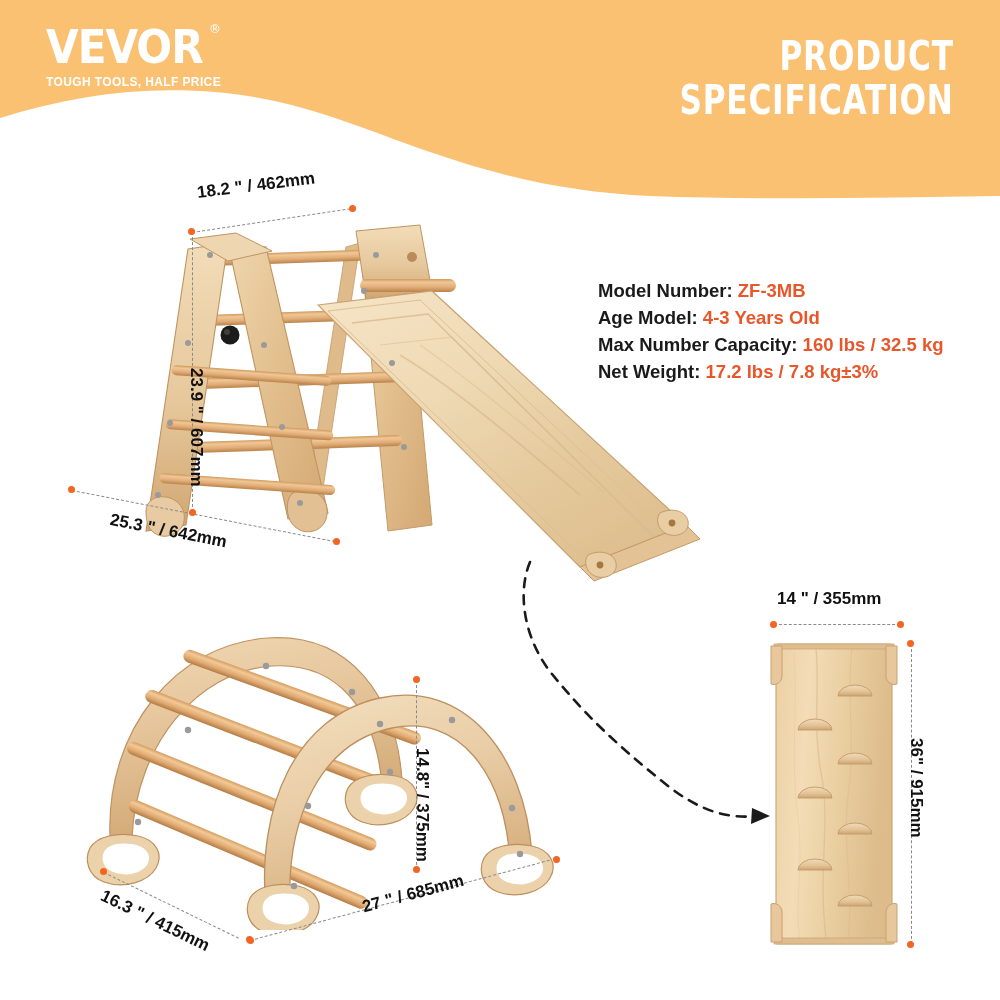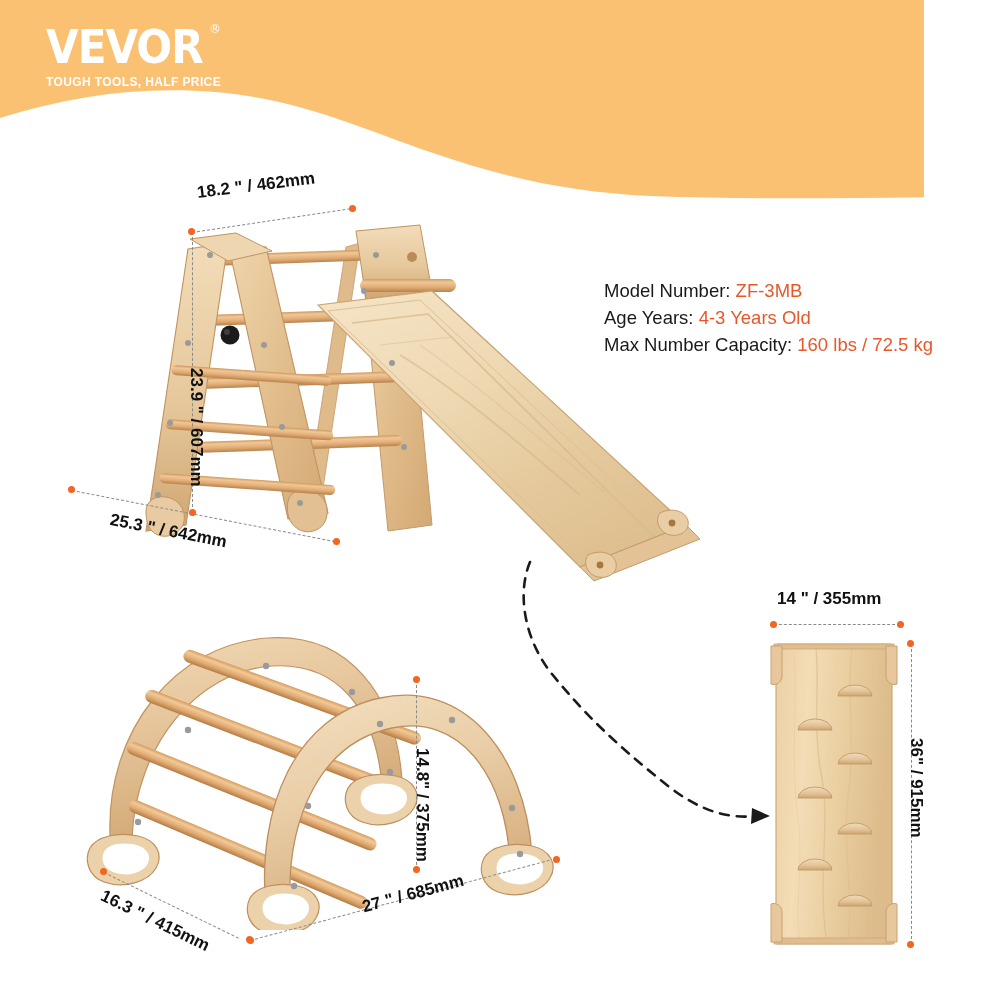--- a/index.html
+++ b/index.html
@@ -6,21 +6,21 @@
   body{
     width:1000px;height:1000px;
     background:#ffffff;
     font-family:"Liberation Sans", sans-serif;
     overflow:hidden;
     position:relative;
   }
   .page{position:relative;width:1000px;height:1000px;overflow:hidden;background:#fff;}
 
   
-  .header{position:absolute;left:0;top:0;width:924px;height:200px;overflow:hidden;}
+  .header{position:absolute;left:0;top:0;width:1000px;height:200px;overflow:hidden;}
   .header-bg{position:absolute;inset:0;background:#FBC173;}
   .header-wave{position:absolute;left:0;top:0;width:1000px;height:200px;}
 
   .logo-block{position:absolute;left:46px;top:24px;width:260px;}
   .logo-word{
     font-family:"DejaVu Sans", sans-serif;
     font-weight:bold;font-size:46px;line-height:46px;
     color:#ffffff;letter-spacing:-1px;
     font-stretch:condensed;
     transform:scaleX(1.02);transform-origin:left center;
@@ -43,24 +43,23 @@
     font-weight:bold;color:#ffffff;
     font-size:40px;line-height:44px;
     letter-spacing:1px;
     transform:scaleX(0.78);transform-origin:right center;
     white-space:nowrap;
   }
 
   
   .spec{position:absolute;left:598px;top:278px;width:390px;}
   .spec-row{
-    font-size:18.5px;line-height:26px;font-weight:normal;
+    font-size:18.5px;line-height:26px;font-weight:bold;
     color:#1a1a1a;white-space:nowrap;margin-bottom:1px;
     font-family:"Liberation Sans", sans-serif;
-    margin-left:6px;
   }
   .spec-val{color:#E8572A;}
 
   
   .dot{position:absolute;width:7px;height:7px;border-radius:50%;background:#F26522;z-index:6;}
   .dimline{position:absolute;z-index:5;}
   .dim-h{border-top:1.4px dashed #8a8a8a;}
   .dim-v{border-left:1.4px dashed #8a8a8a;}
   .dimtext{
     position:absolute;font-weight:bold;font-size:17px;color:#111;
@@ -85,34 +84,42 @@
     </svg>
 
     <div class="logo-block">
       <div class="logo-word">
         <span>VEVOR</span>
         <span class="logo-reg">®</span>
       </div>
       <div class="logo-tag">TOUGH TOOLS, HALF PRICE</div>
     </div>
 
+    <div class="title-block">
+      <div class="title-line">PRODUCT</div>
+      <div class="title-line">SPECIFICATION</div>
+    </div>
   </div>
 
   <div class="spec">
     <div class="spec-row">
       <span>Model Number:</span>
       <span class="spec-val">ZF-3MB</span>
     </div>
     <div class="spec-row">
-      <span>Age Years:</span>
+      <span>Age Model:</span>
       <span class="spec-val">4-3 Years Old</span>
     </div>
     <div class="spec-row">
       <span>Max Number Capacity:</span>
-      <span class="spec-val">160 lbs / 72.5 kg</span>
+      <span class="spec-val">160 lbs / 32.5 kg</span>
+    </div>
+    <div class="spec-row">
+      <span>Net Weight:</span>
+      <span class="spec-val">17.2 lbs / 7.8 kg±3%</span>
     </div>
   </div>
 
   <div class="fig" style="left:60px;top:195px;width:660px;height:400px;">
     <svg width="660" height="400" viewBox="0 0 660 400">
       <defs>
         <linearGradient id="plyA" x1="0" y1="0" x2="1" y2="1">
           <stop offset="0%" stop-color="#efd6ae"></stop>
             <stop offset="45%" stop-color="#e3c08f"></stop>
           <stop offset="100%" stop-color="#d3a873"></stop>

